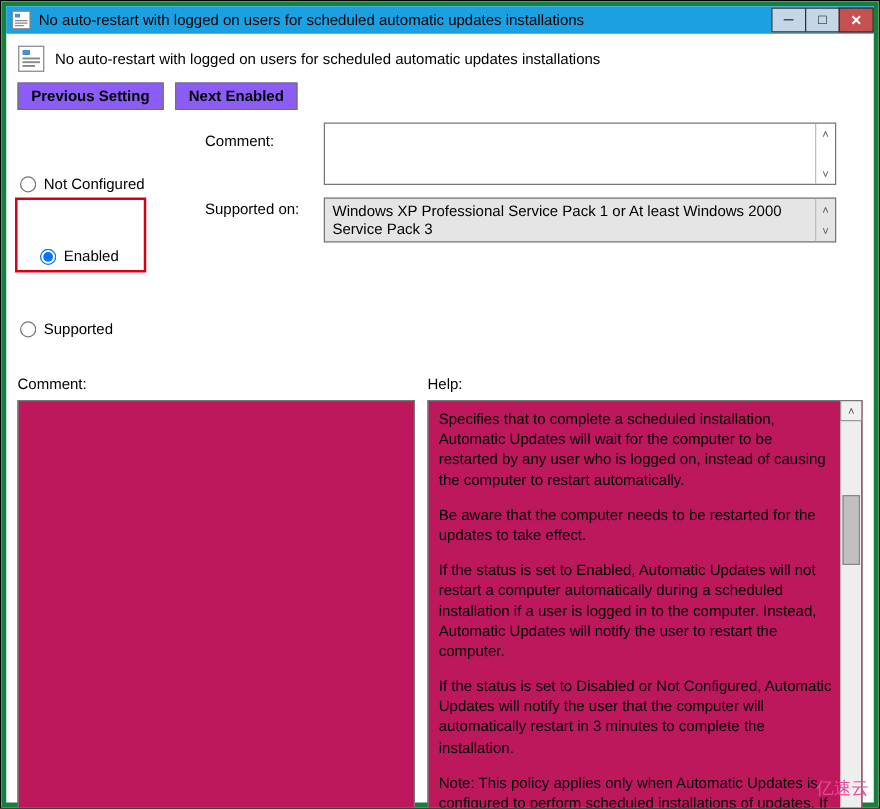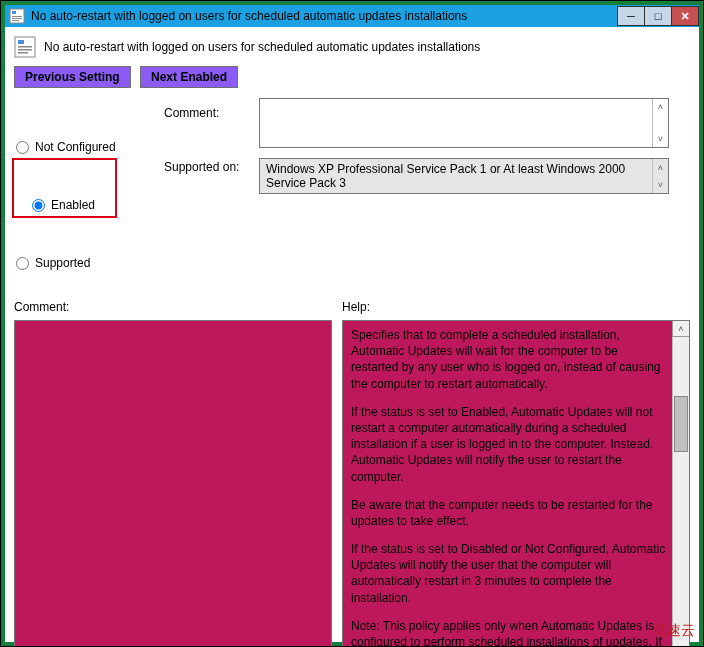--- a/index.html
+++ b/index.html
@@ -36,21 +36,21 @@
 .grid2 .col.opt{flex:0 0 318px;}
 .pane{border:1px solid #777;background:#be185d;height:360px;padding:6px 8px;overflow:hidden;position:relative;}
 .pane.help{padding-right:22px;}
 .pane.help .sb{position:absolute;right:0;top:0;width:17px;height:100%;background:#eee;border-left:1px solid #bbb;display:flex;flex-direction:column;}
 .pane.help .sb .sa{height:17px;display:flex;align-items:center;justify-content:center;color:#555;font-size:9px;background:#f0f0f0;border:1px solid #999;margin:-1px;}
 .pane.help .sb .track{flex:1;position:relative;}
 .pane.help .sb .thumb{position:absolute;top:60px;left:1px;right:1px;height:56px;background:#c0c0c0;border:1px solid #888;}
 .pane.help p{margin-bottom:12px;line-height:1.35;}
 .bbar{padding:10px 22px 10px 0;text-align:right;}
 .bbar .btn{width:94px;text-align:center;margin-left:6px;margin-right:0;}
-.watermark{position:absolute;right:4px;bottom:2px;color:#b91c1c;font-size:14px;pointer-events:none;}
+.watermark{position:absolute;right:4px;bottom:2px;color:#ec4899;font-size:14px;pointer-events:none;}
 </style>
 </head>
 <body>
 
 <div class="outer">
   <div class="titlebar">
     <svg viewBox="0 0 16 16">
         <rect x="1" y="1" width="14" height="14" fill="#fff" stroke="#888"></rect>
         <rect x="3" y="3" width="4" height="3" fill="#4a90d9"></rect>
         <rect x="3" y="8" width="10" height="1" fill="#888"></rect>
@@ -125,22 +125,22 @@
 
     <div class="grid2">
       <div class="col opt">
         <div style="margin-bottom:6px">Comment:</div>
         <div class="pane"></div>
       </div>
       <div class="col">
         <div style="margin-bottom:6px">Help:</div>
         <div class="pane help">
           <p>Specifies that to complete a scheduled installation, Automatic Updates will wait for the computer to be restarted by any user who is logged on, instead of causing the computer to restart automatically.</p>
+          <p>Be aware that the computer needs to be restarted for the updates to take effect.</p>
           <p>If the status is set to Enabled, Automatic Updates will not restart a computer automatically during a scheduled installation if a user is logged in to the computer. Instead, Automatic Updates will notify the user to restart the computer.</p>
-          <p>Be aware that the computer needs to be restarted for the updates to take effect.</p>
           <p>If the status is set to Disabled or Not Configured, Automatic Updates will notify the user that the computer will automatically restart in 3 minutes to complete the installation.</p>
           <p>Note: This policy applies only when Automatic Updates is configured to perform scheduled installations of updates. If the</p>
           <div class="sb">
             <div class="sa">˄</div>
             <div class="track">
               <div class="thumb"></div>
             </div>
             <div class="sa">˅</div>
           </div>
         </div>

